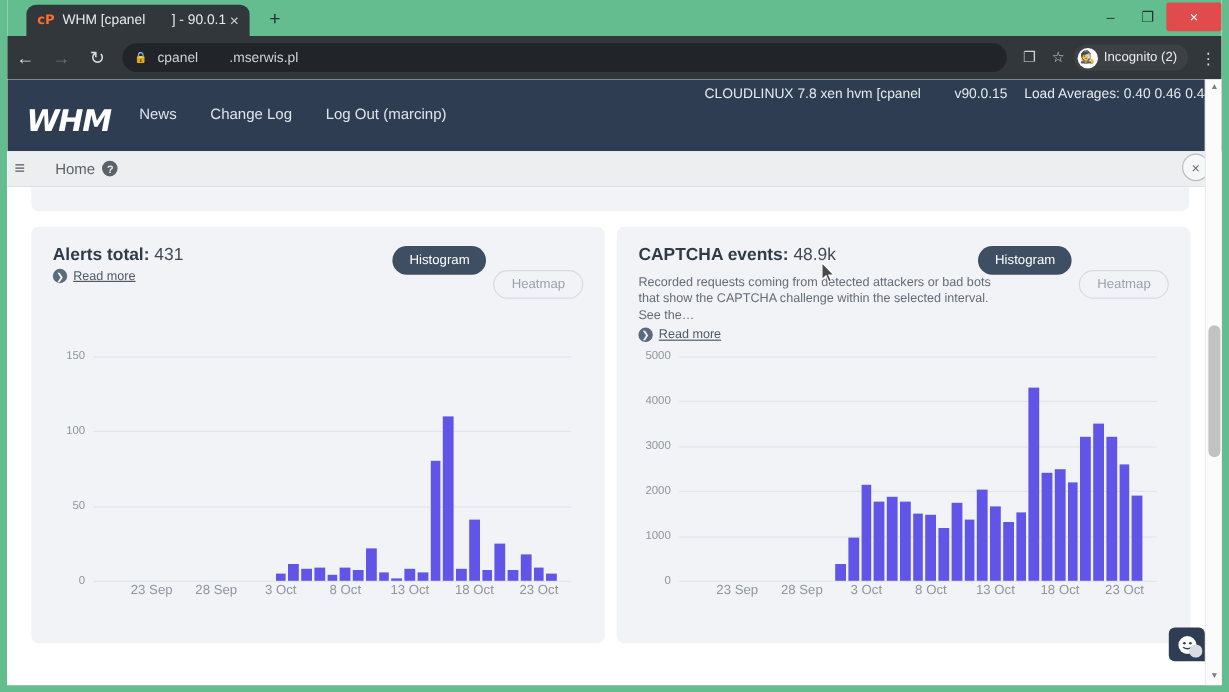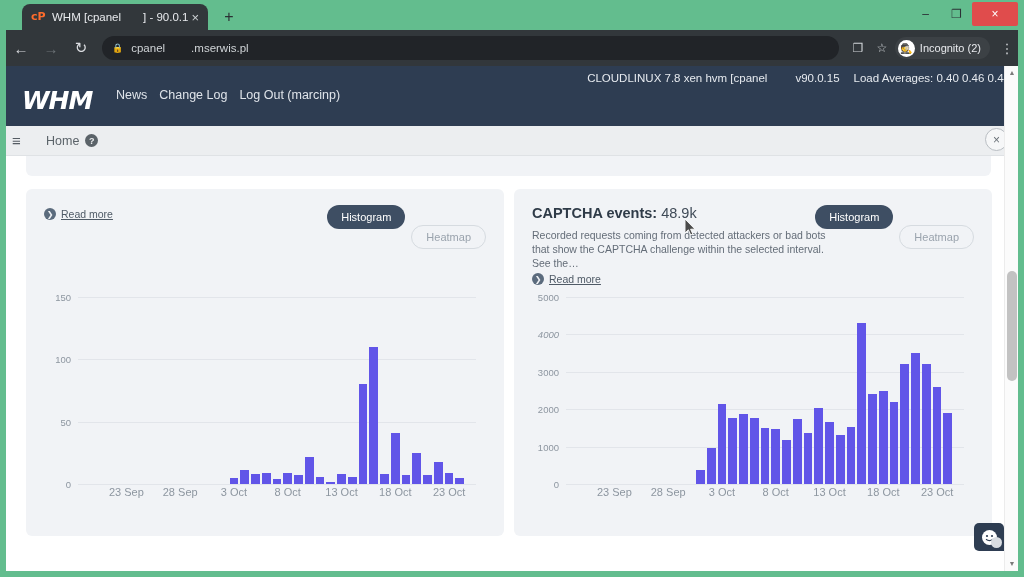--- a/index.html
+++ b/index.html
@@ -88,21 +88,21 @@
   
   .whm-bar {
     position: absolute; left: 0; top: 0; width: 1012px; height: 60px;
     background: #2e3d52;
   }
   .whm-logo {
     position: absolute; left: 16px; top: 20px;
     color: #fff; font-size: 25px; font-weight: bold; font-style: italic;
     letter-spacing: -1px; font-family: "DejaVu Sans", sans-serif;
   }
-  .whm-nav { position: absolute; left: 110px; top: 22px; display: flex; gap: 12px; justify-content: space-between; }
+  .whm-nav { position: absolute; left: 110px; top: 22px; display: flex; gap: 28px; justify-content: space-between; }
   .whm-nav a { color: #dfe4ea; font-size: 12.5px; text-decoration: none; cursor: pointer; }
   .whm-serverinfo {
     position: absolute; right: 8px; top: 6px;
     display: flex; align-items: center; gap: 14px;
     color: #e6eaef; font-size: 11.5px;
   }
   .si-redact { display: inline-block; width: 14px; height: 10px; background: #2e3d52; }
 
   
   .crumbbar {
@@ -258,20 +258,21 @@
         <div class="crumb">Home</div>
         <div class="help-dot">?</div>
         <div class="crumb-close">×</div>
       </div>
 
       <div class="content">
         <div class="card-partial"></div>
 
         <div class="cards-row" id="cards-row">
             <div class="card">
+              <div class="card-title"><span>Alerts total:</span> <span class="val">431</span></div>
               <div class="readmore">
                 <span class="rm-ic">❯</span>
                 <span class="rm-txt">Read more</span>
               </div>
               <div class="toggle-group">
                 <div class="tg active">Histogram</div>
                 <div class="tg inactive">Heatmap</div>
               </div>
               <div class="chart">
                 <div class="plot">
@@ -349,21 +350,21 @@
                 <div class="plot">
                   <div class="gridline" style="top: 100%;"></div>
                   <div class="ylab" style="top: 100%;">0</div>
                   <div class="gridline" style="top: 80%;"></div>
                   <div class="ylab" style="top: 80%;">1000</div>
                   <div class="gridline" style="top: 60%;"></div>
                   <div class="ylab" style="top: 60%;">2000</div>
                   <div class="gridline" style="top: 40%;"></div>
                   <div class="ylab" style="top: 40%; margin-left: 26px;">3000</div>
                   <div class="gridline" style="top: 20%;"></div>
-                  <div class="ylab" style="top: 20%; font-style: italic;">4000</div>
+                  <div class="ylab" style="top: 20%;">4000</div>
                   <div class="gridline" style="top: 0%;"></div>
                   <div class="ylab" style="top: 0%;">5000</div>
                   <div class="bars">
                     <div class="bar" style="height: 0%; background: rgb(97, 85, 232);"></div>
                     <div class="bar" style="height: 0%; background: rgb(97, 85, 232);"></div>
                     <div class="bar" style="height: 0%; background: rgb(97, 85, 232);"></div>
                     <div class="bar" style="height: 0%; background: rgb(97, 85, 232);"></div>
                     <div class="bar" style="height: 0%; background: rgb(97, 85, 232);"></div>
                     <div class="bar" style="height: 0%; background: rgb(97, 85, 232);"></div>
                     <div class="bar" style="height: 0%; background: rgb(97, 85, 232);"></div>

